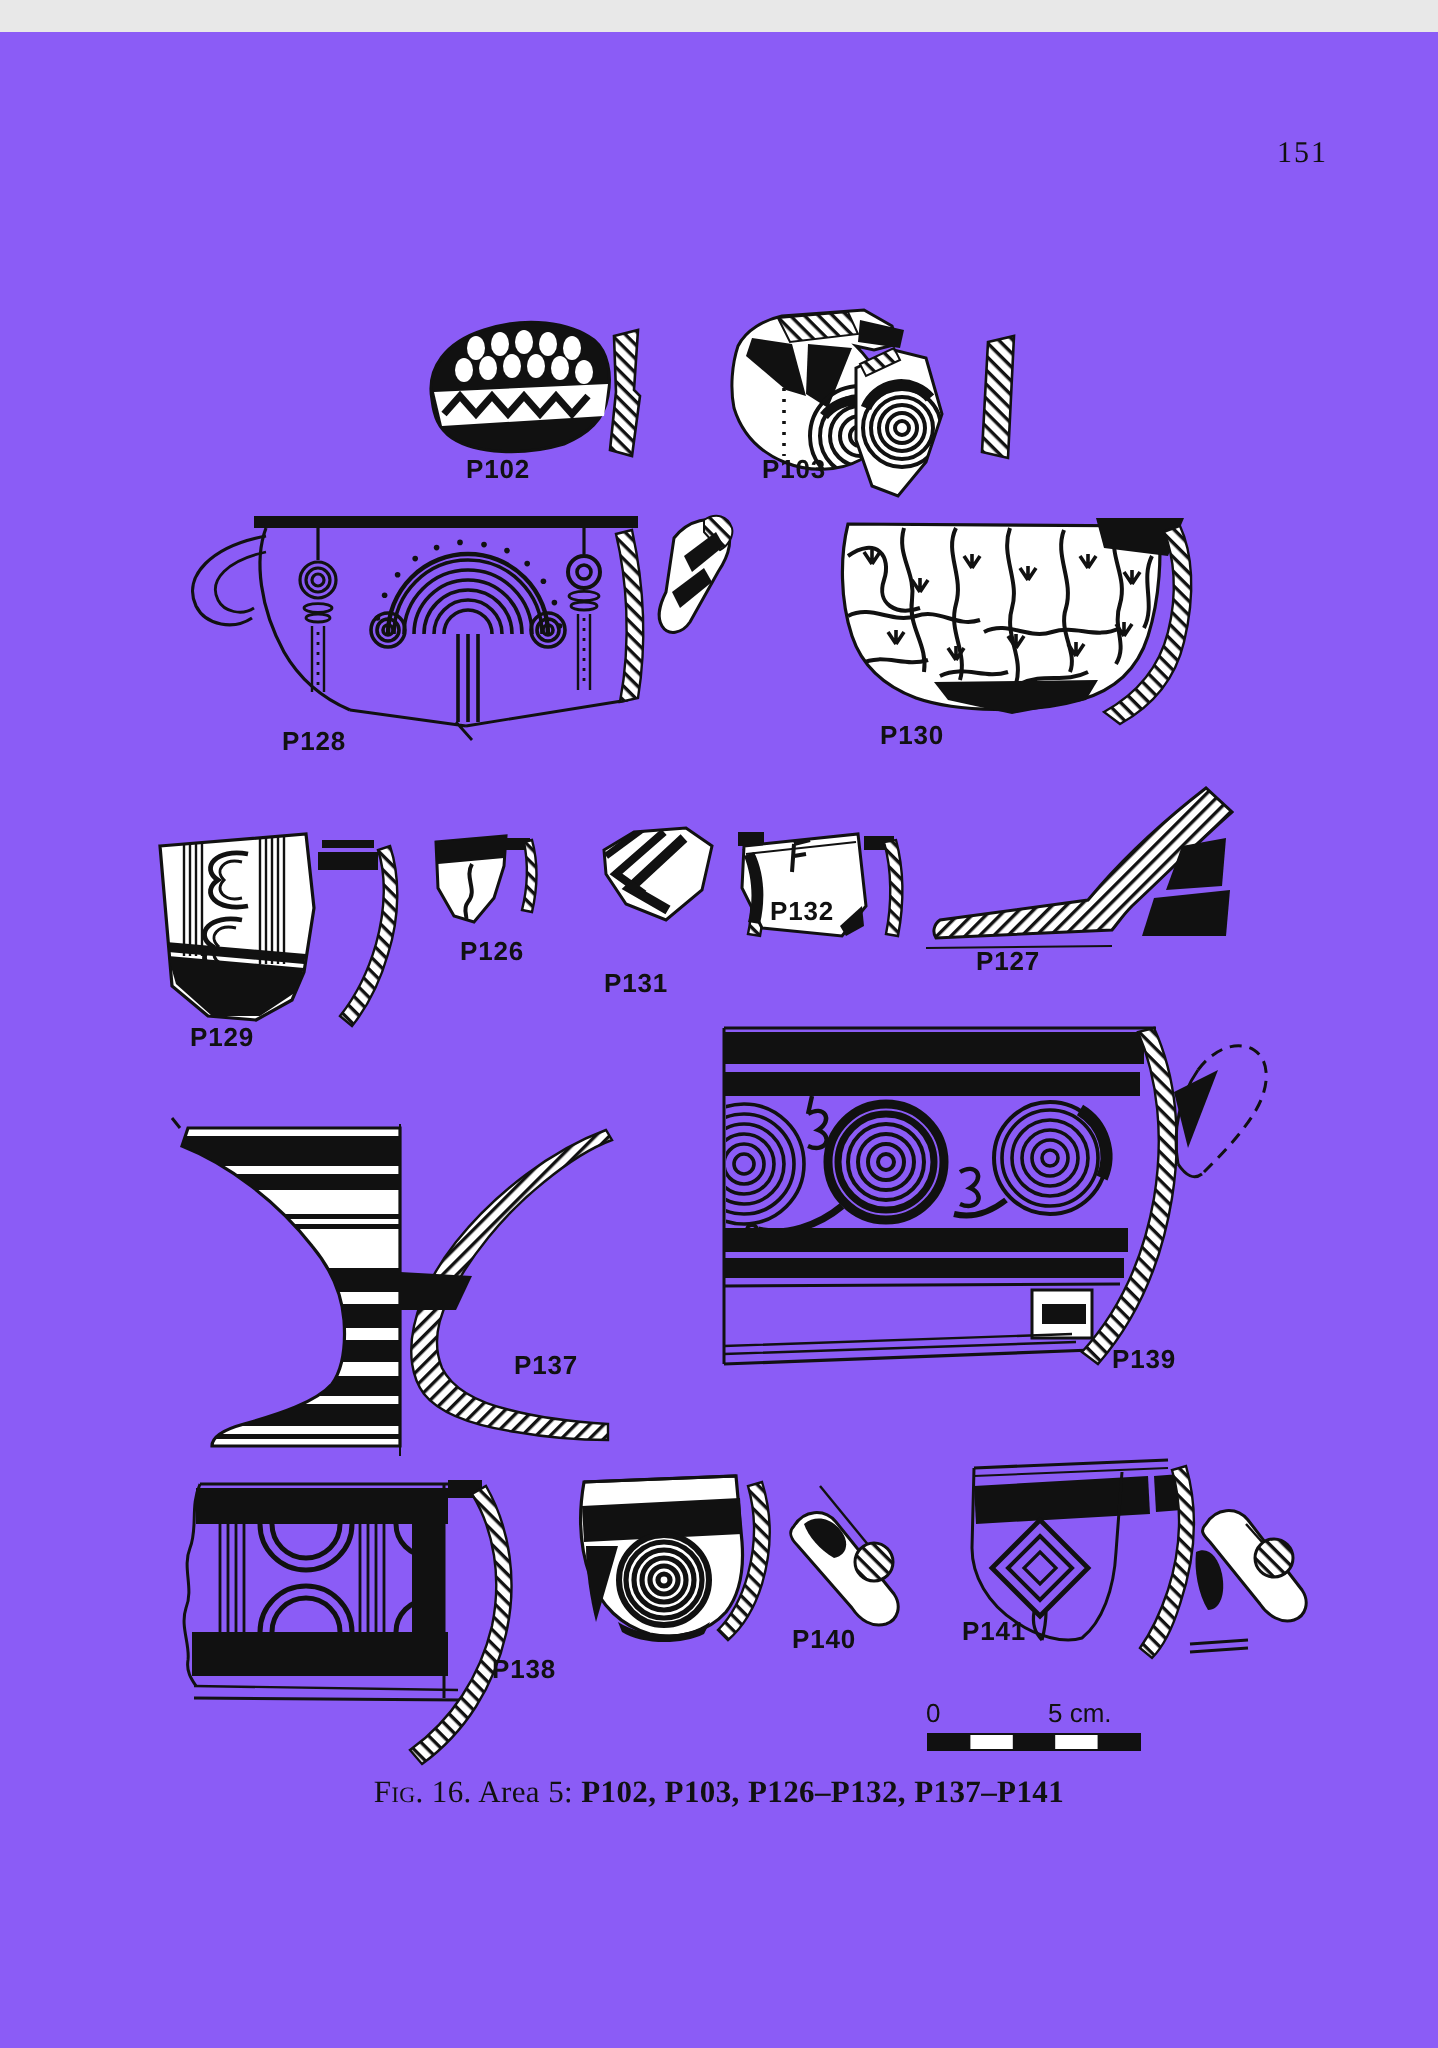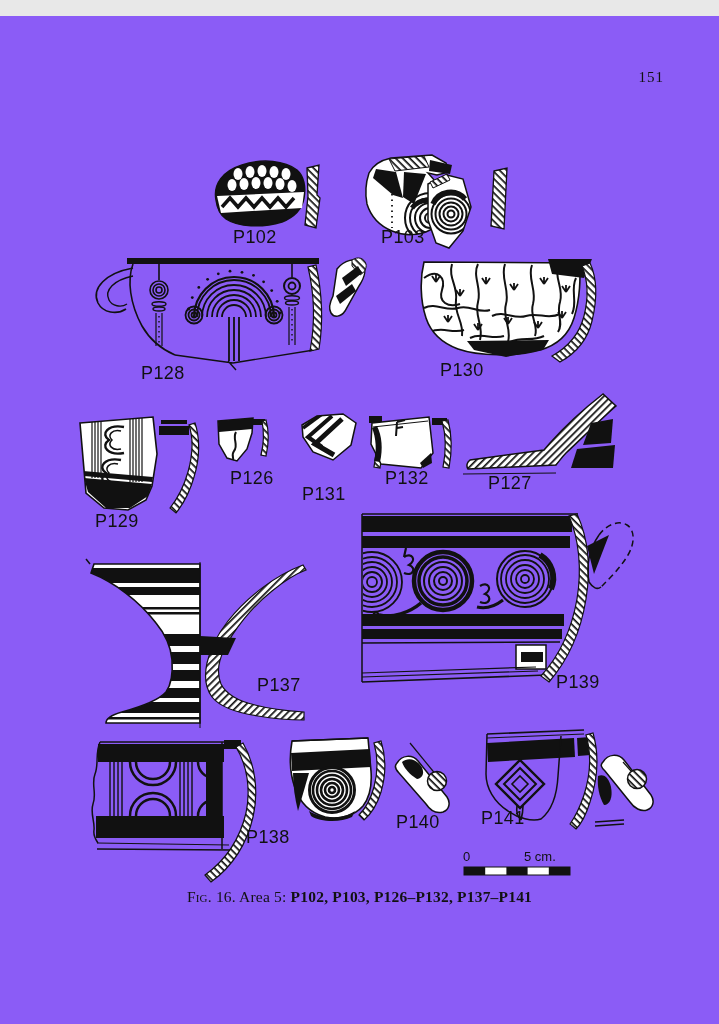--- a/index.html
+++ b/index.html
@@ -9,21 +9,21 @@
     font-family:"Liberation Serif", serif;color:#111;
   }
   .page-number{
     position:absolute;top:53px;right:55px;
     font-size:15px;letter-spacing:1px;
   }
   .artwork{position:absolute;left:0;top:0;}
   .plabel{
     position:absolute;
     font-family:"Liberation Sans", sans-serif;
-    font-weight:normal;font-size:18px;letter-spacing:0.4px;color:#111;
+    font-weight:bold;font-size:13px;letter-spacing:0.4px;color:#111;
     white-space:nowrap;
   }
   .scale-num{
     position:absolute;
     font-family:"Liberation Sans", sans-serif;
     font-size:13px;color:#111;white-space:nowrap;
   }
   .caption{
     position:absolute;left:0;right:0;top:872px;
     text-align:center;font-size:15.5px;letter-spacing:0.2px;
@@ -416,21 +416,21 @@
     </g>
   </svg>
 
   <span class="plabel" style="left:233px;top:211px">P102</span>
   <span class="plabel" style="left:381px;top:211px">P103</span>
   <span class="plabel" style="left:141px;top:347px">P128</span>
   <span class="plabel" style="left:440px;top:344px">P130</span>
   <span class="plabel" style="left:95px;top:495px">P129</span>
   <span class="plabel" style="left:230px;top:452px">P126</span>
   <span class="plabel" style="left:302px;top:468px">P131</span>
-  <span class="plabel" style="left:385px;top:452px">P132</span>
+  <span class="plabel" style="left:385px;top:432px">P132</span>
   <span class="plabel" style="left:488px;top:457px">P127</span>
   <span class="plabel" style="left:257px;top:659px">P137</span>
   <span class="plabel" style="left:556px;top:656px">P139</span>
   <span class="plabel" style="left:246px;top:811px">P138</span>
   <span class="plabel" style="left:396px;top:796px">P140</span>
   <span class="plabel" style="left:481px;top:792px">P141</span>
 
   <span class="scale-num" style="left:463px;top:833px">0</span>
   <span class="scale-num" style="left:524px;top:833px">5 cm.</span>
 

